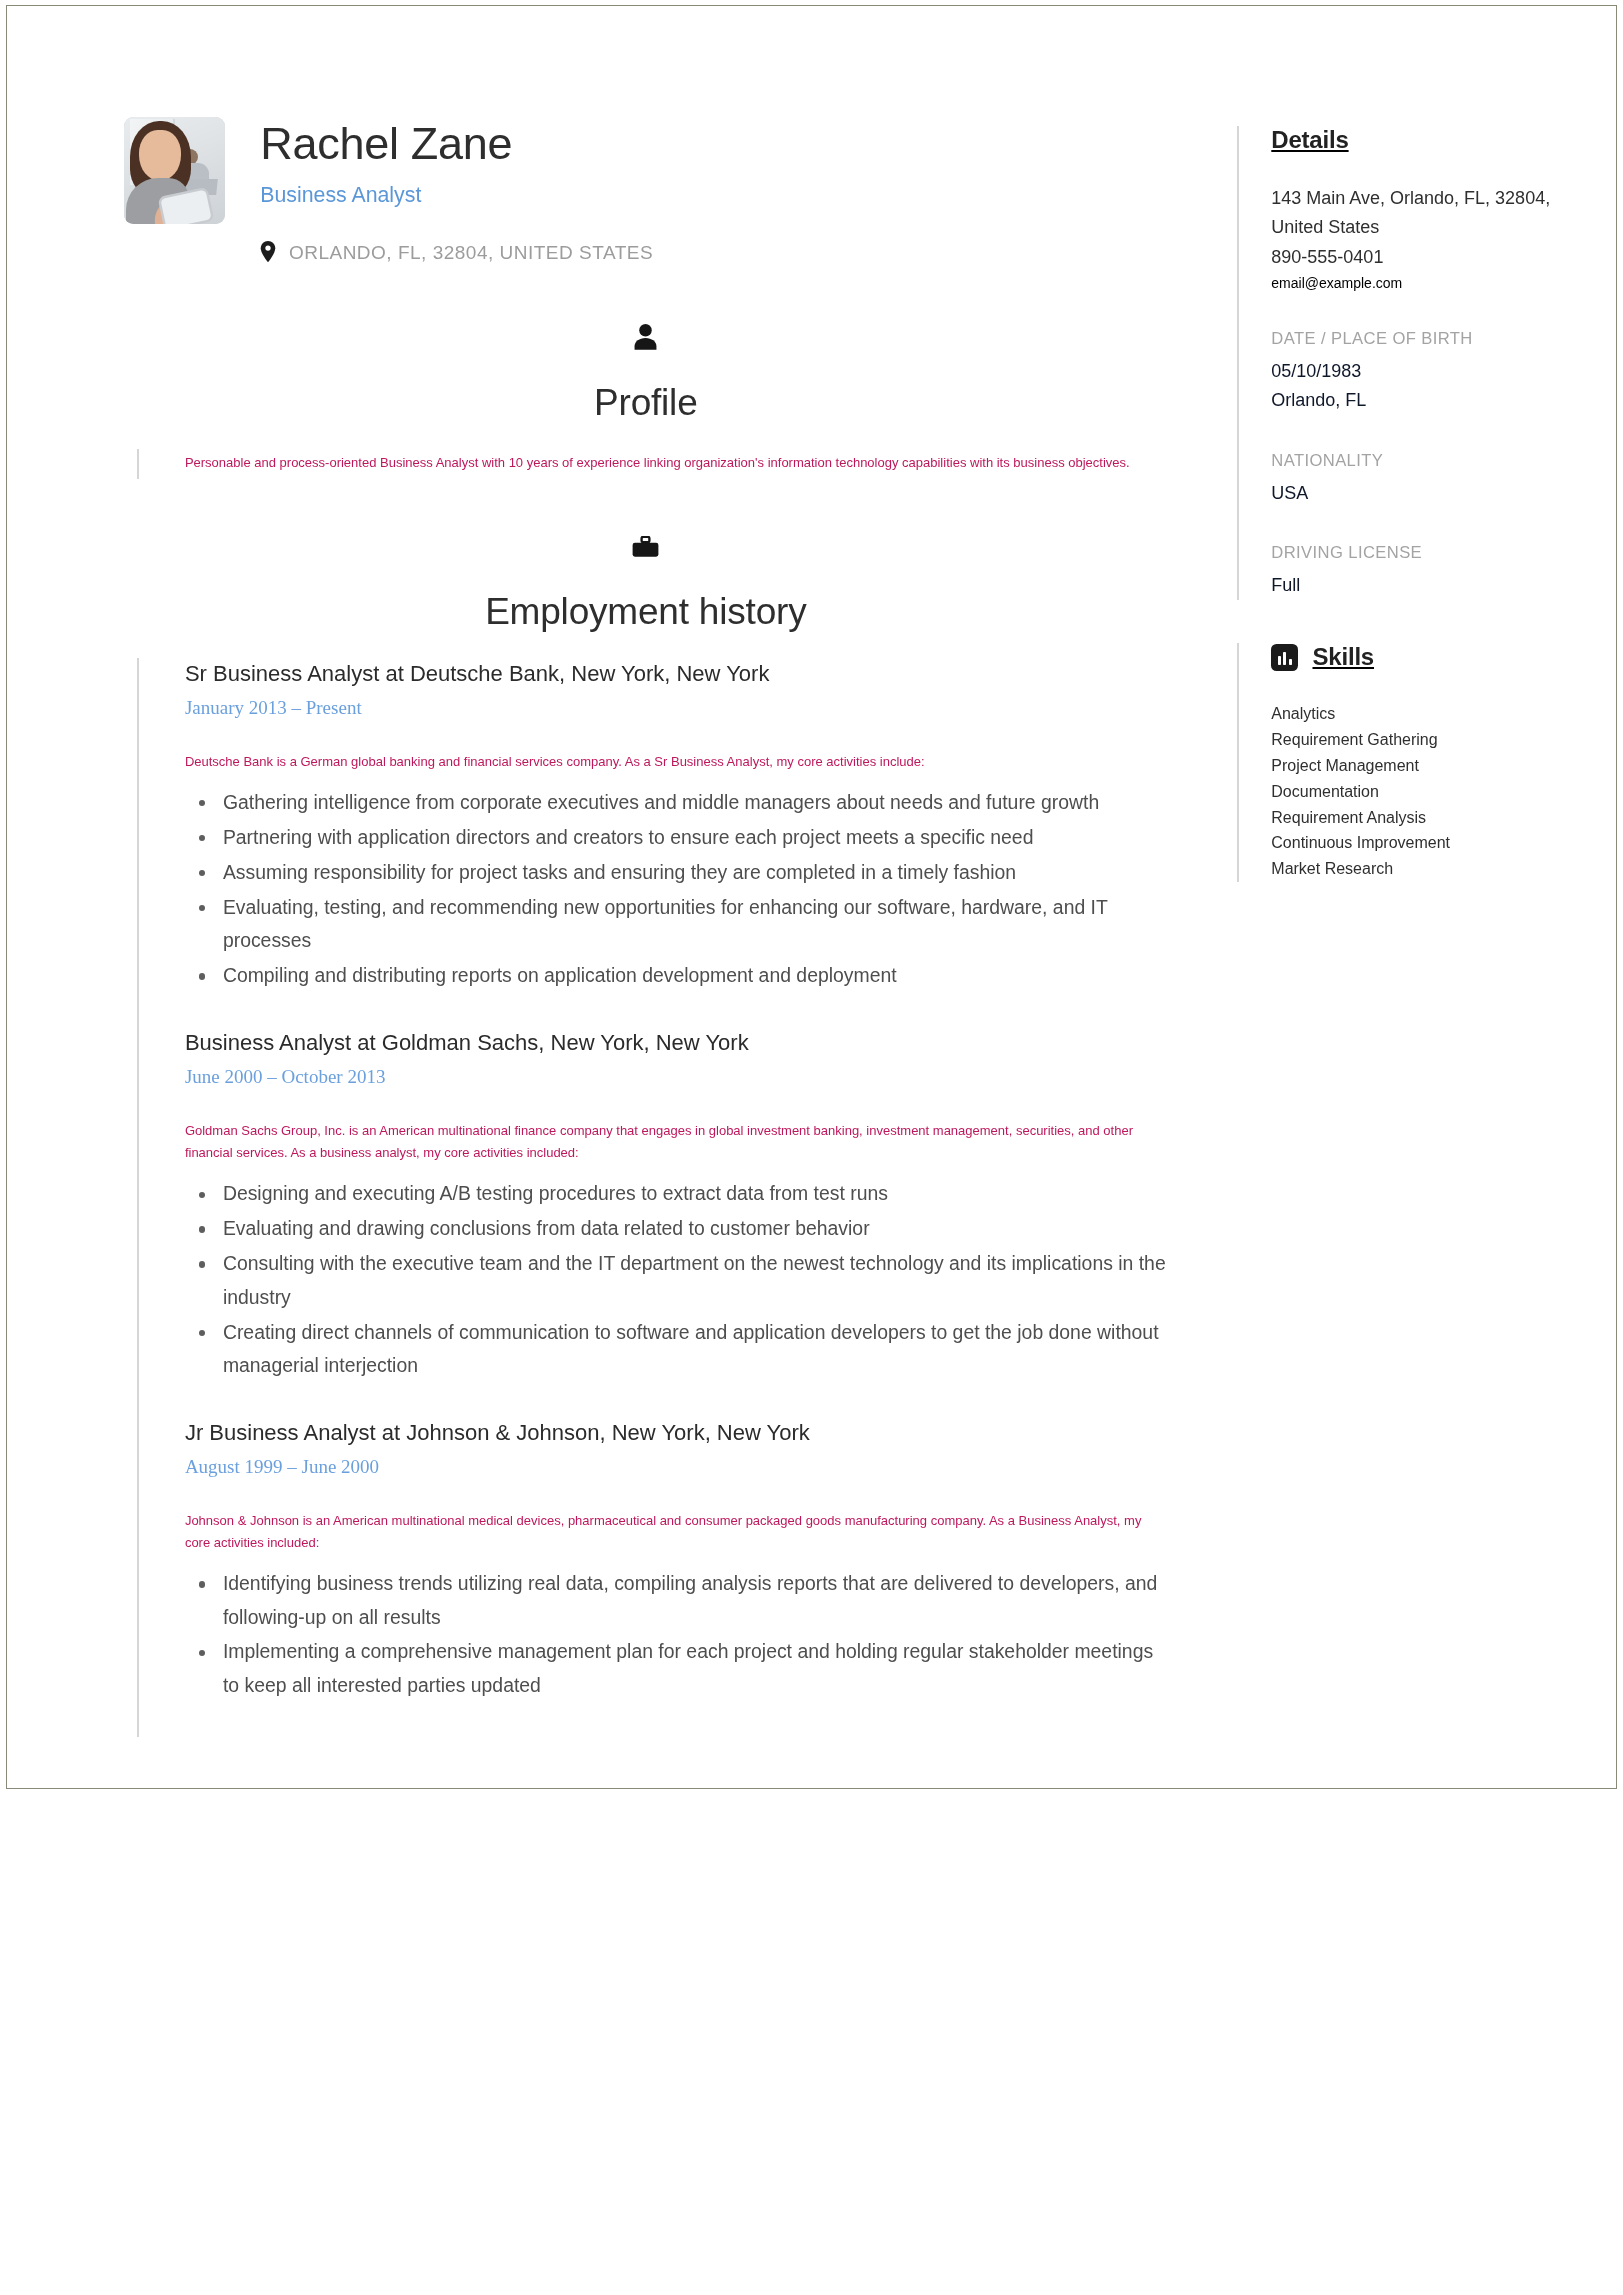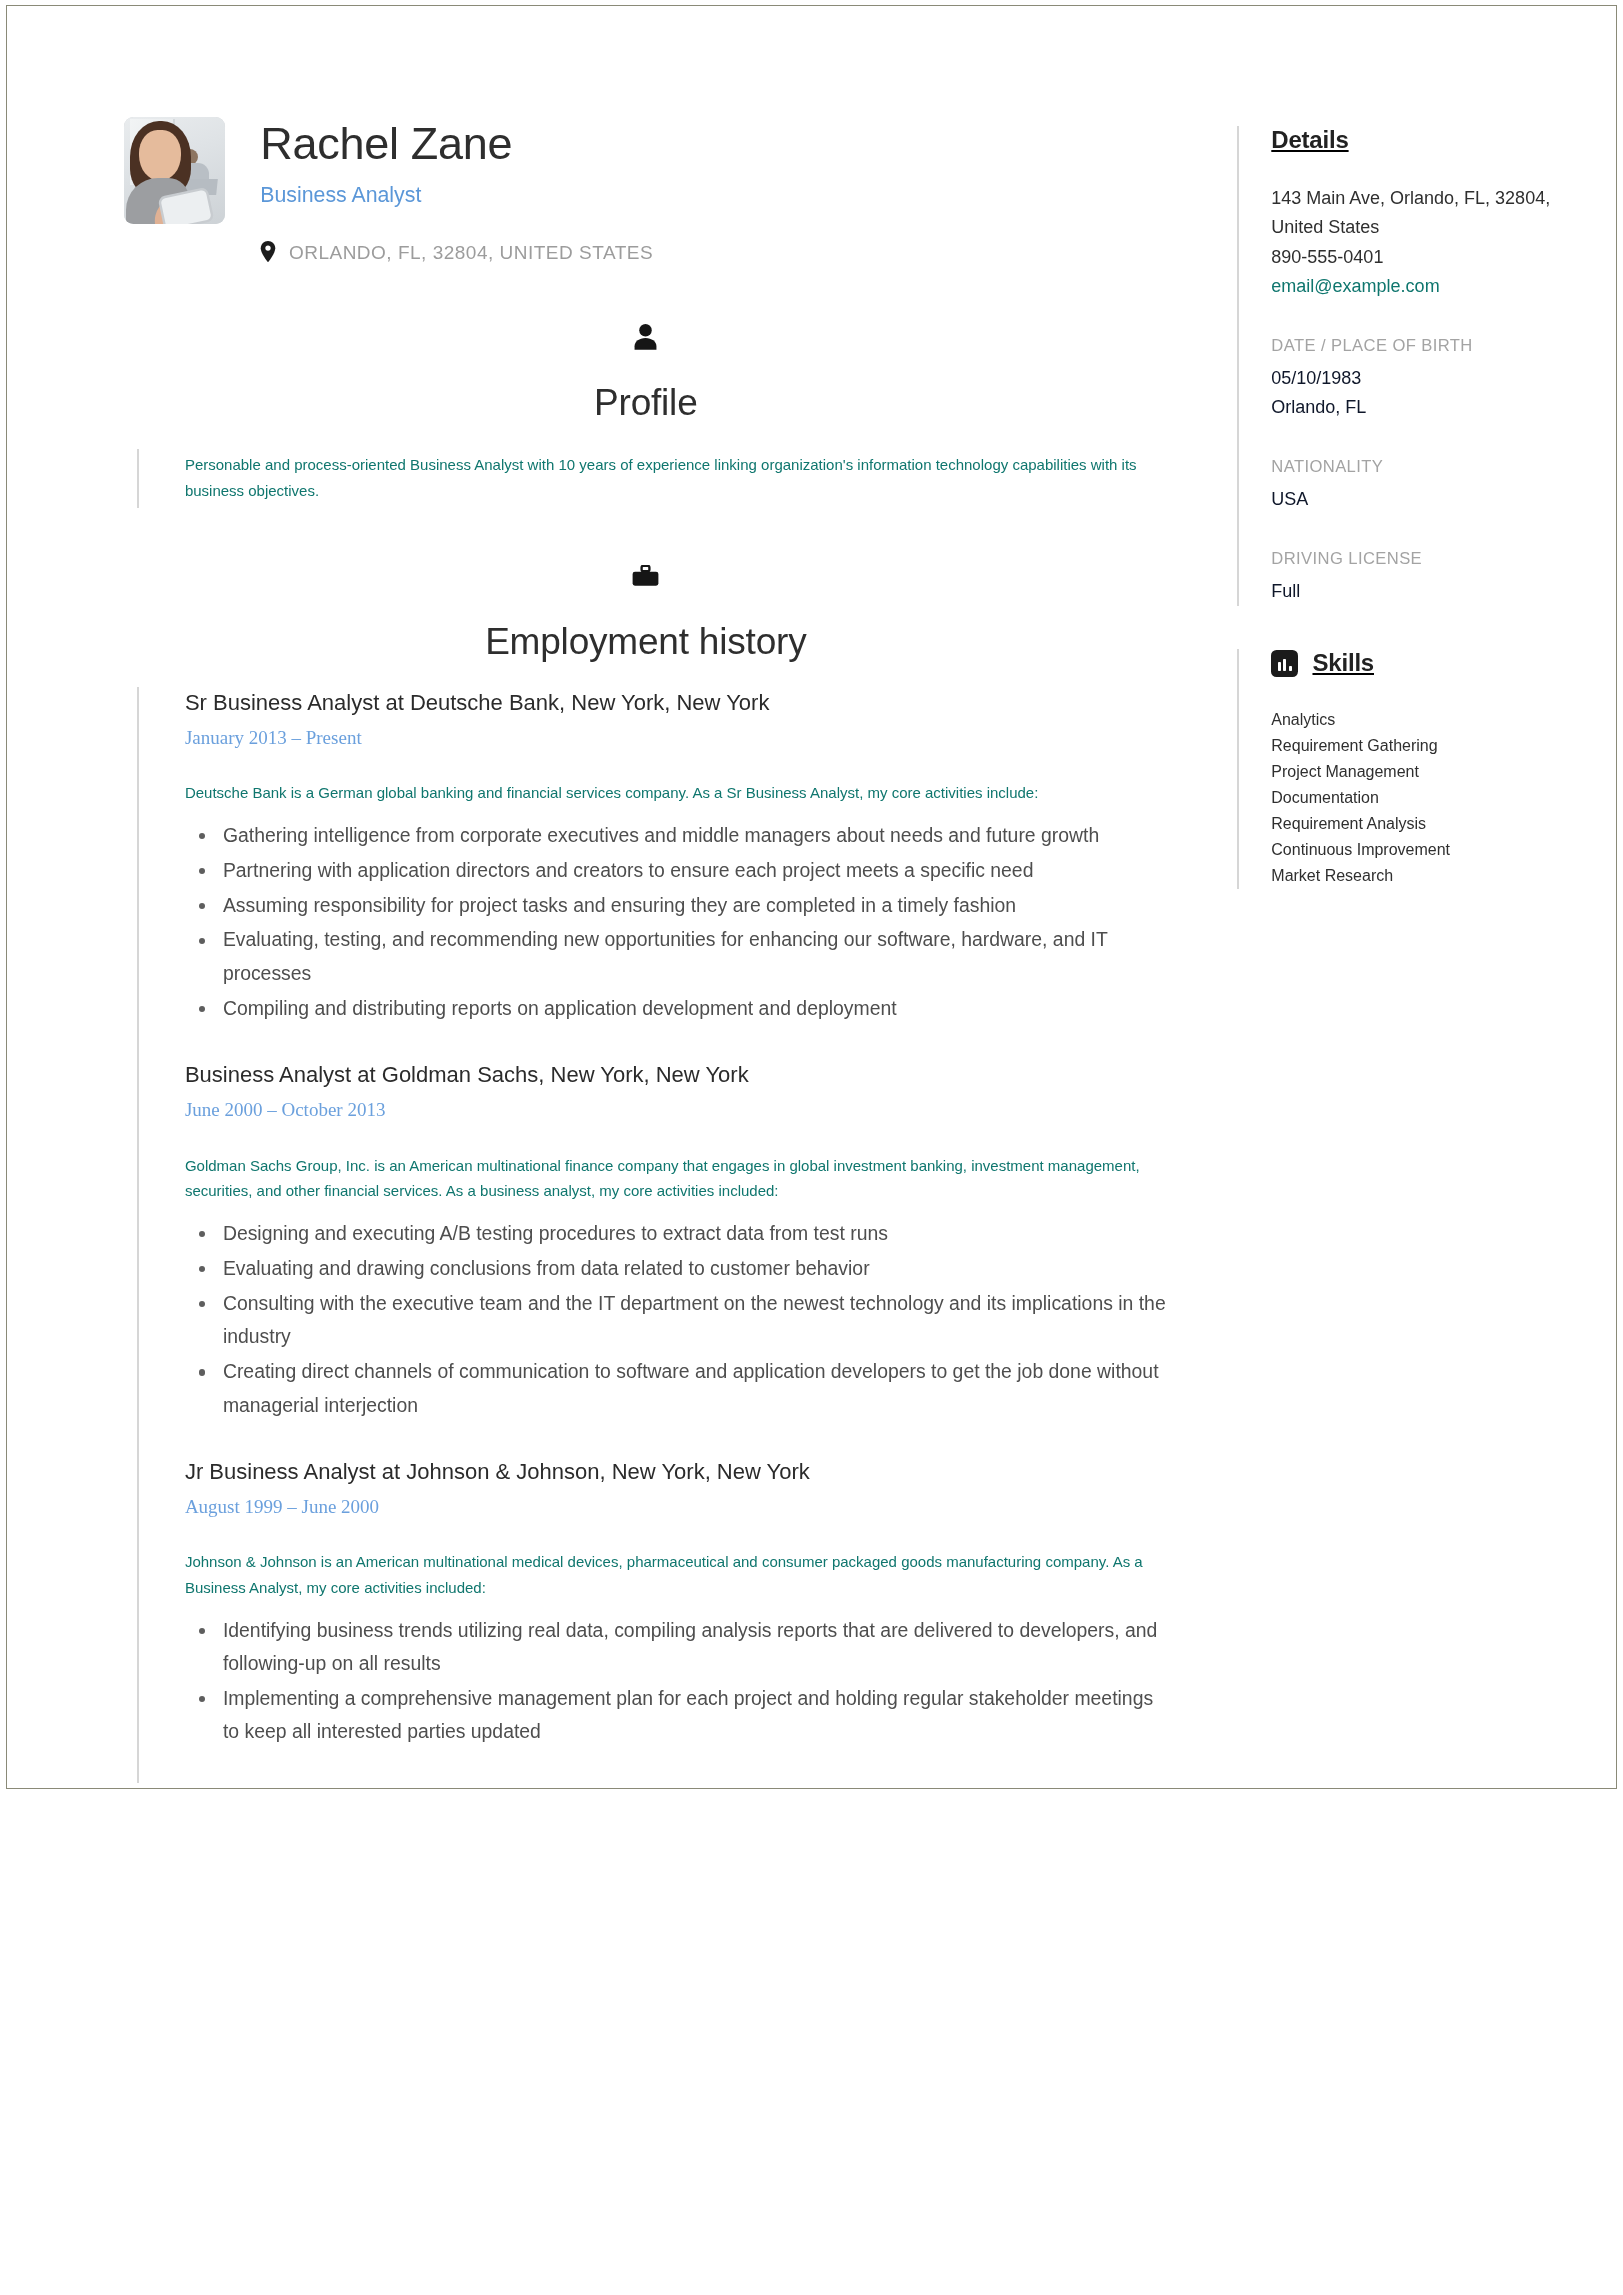--- a/index.html
+++ b/index.html
@@ -157,23 +157,23 @@
     line-height: 1.1;
   }
 
   .rule-block {
     border-left: 2.4px solid #d6d6d6;
     padding-left: 46px;
     margin-left: 12.6px;
   }
 
   .body-text {
-    font-size: 15px;
+    font-size: 13px;
     line-height: 1.72;
-    color: #0f766e;
+    color: #be185d;
     margin: 0;
   }
 
   .profile-section { margin-bottom: 57px; }
   .profile-section .rule-block { padding-top: 3.2px; padding-bottom: 4.7px; }
 
   .emp-section { margin-bottom: 0; }
 
   .job { margin-bottom: 0; }
   .job .rule-block { padding-top: 1.6px; padding-bottom: 33px; }
@@ -263,23 +263,23 @@
   .skills-icon-box i.b2 { height: 12.6px; }
   .skills-icon-box i.b3 { height: 5.5px; }
 
   .side-text {
     font-size: 18px;
     line-height: 1.62;
     color: #2f2f2f;
     margin: 0;
   }
   .side-link {
-    font-size: 18px;
+    font-size: 14px;
     line-height: 1.62;
-    color: #0f766e;
+    color: #000000;
     text-decoration: none;
     display: block;
   }
   .side-label {
     font-size: 16.6px;
     letter-spacing: 0.4px;
     color: #a3a3a3;
     margin: 35px 0 8px 0;
     text-transform: uppercase;
   }

